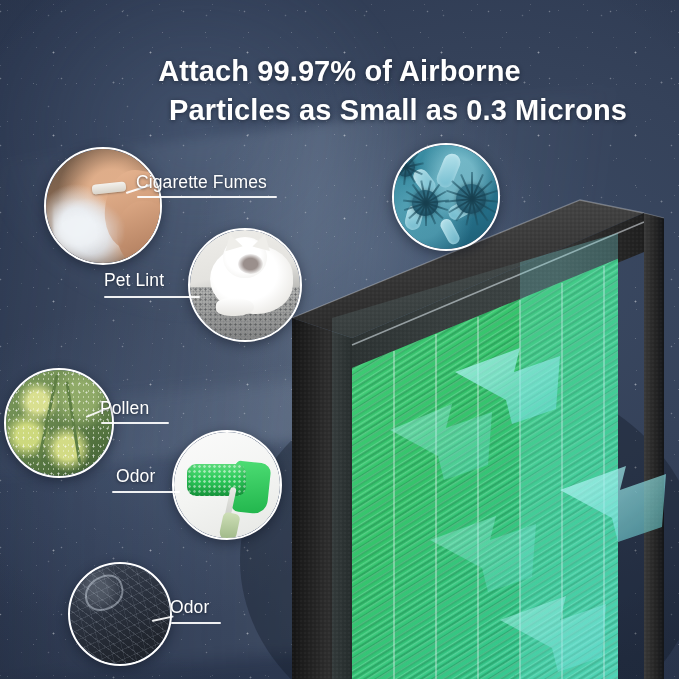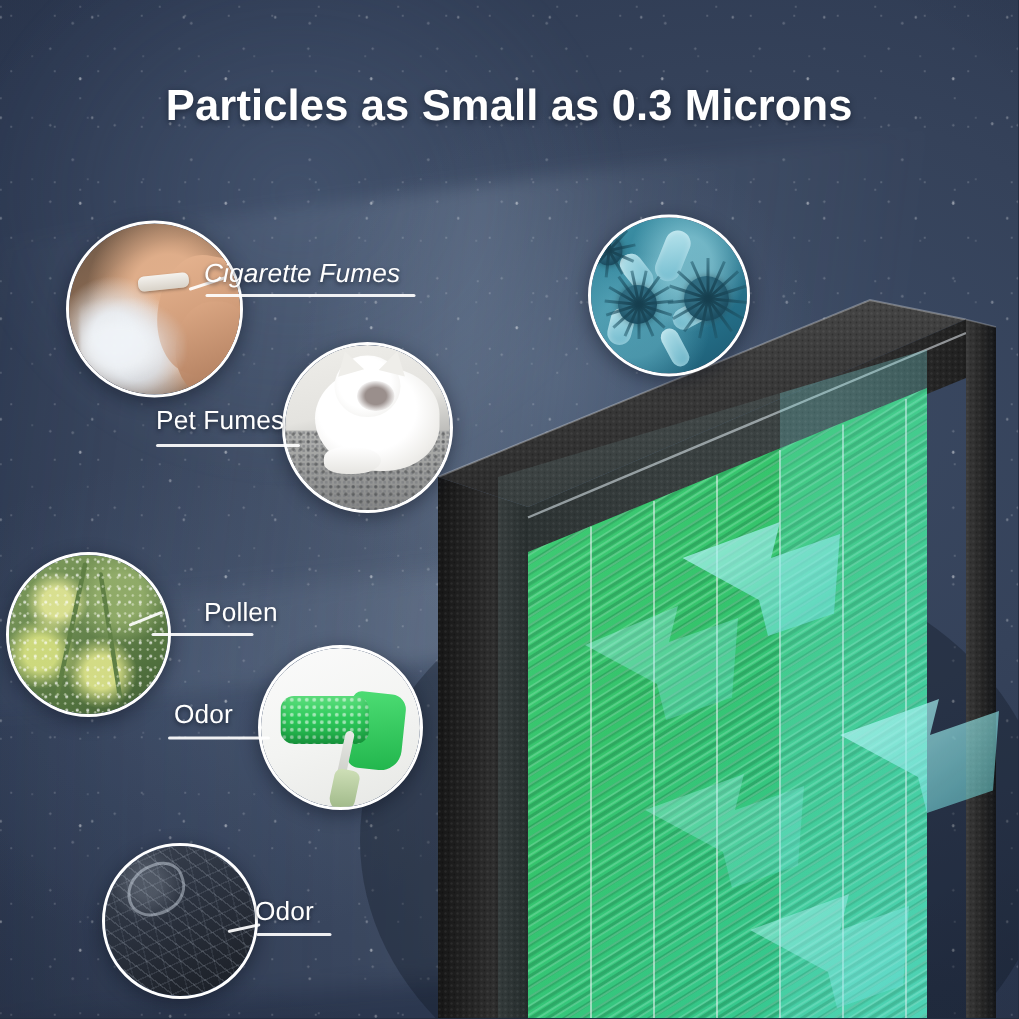--- a/index.html
+++ b/index.html
@@ -75,21 +75,21 @@
     text-align:center;
     color:#ffffff;
     font-weight:bold;
     font-size:29px;
     line-height:1.36;
     letter-spacing:.1px;
     text-shadow:0 1px 4px rgba(10,16,28,.55);
     padding:0 52px;
     box-sizing:border-box;
   }
-  .title .l2{display:block;}
+  .title .l2{display:block;text-align:right;}
 
   
   .filter-wrap{position:absolute;left:0;top:0;width:679px;height:679px;pointer-events:none;}
   .filter-wrap svg{display:block;}
 
   
   .feature{position:absolute;}
   .circ{
     position:absolute;
     border-radius:50%;
@@ -306,20 +306,21 @@
   <div class="bg-glow-a"></div>
   <div class="bg-glow-b"></div>
   <div class="bg-glow-c"></div>
   <div class="bg-sweep"></div>
   <div class="bg-sweep2"></div>
   <div class="speck"></div>
   <div class="speck b"></div>
   <div class="bg-vig"></div>
 
   <div class="title">
+    <span>Attach 99.97% of Airborne</span>
     <span class="l2">Particles as Small as 0.3 Microns</span>
   </div>
 
   <div class="filter-wrap">
     <svg width="679" height="679" viewBox="0 0 679 679" xmlns="http://www.w3.org/2000/svg">
       <defs>
 
         <linearGradient id="mediaG" x1="0" y1="0" x2="1" y2="1">
           <stop offset="0%" stop-color="#35c96a"></stop>
           <stop offset="38%" stop-color="#2bc05f"></stop>
@@ -425,52 +426,52 @@
     <div class="circ" style="left:44px;top:147px;width:114px;height:114px;">
       <div class="inner">
         <div class="img-cig"></div>
         <div class="cig-finger"></div>
         <div class="cig-finger2"></div>
         <div class="cig-stick"></div>
         <div class="cig-smoke"></div>
       </div>
     </div>
     <div class="fstem" style="left:126px;top:192px;width:26px;transform:rotate(-18deg);transform-origin:left center;"></div>
-    <div class="flabel" style="left:136px;top:172px;font-style:italic;">Cigarette Fumes</div>
+    <div class="flabel" style="left:136px;top:172px;">Cigarette Fumes</div>
     <div class="fline" style="left:137px;top:196px;width:140px;"></div>
   </div>
 
   <div class="feature">
     <div class="circ" style="left:188px;top:228px;width:110px;height:110px;">
       <div class="inner">
         <div class="img-cat"></div>
         <div class="cat-litter"></div>
         <div class="cat-body"></div>
         <div class="cat-head"></div>
         <div class="cat-ear l"></div>
         <div class="cat-ear r"></div>
         <div class="cat-face"></div>
         <div class="cat-paw"></div>
       </div>
     </div>
-    <div class="flabel" style="left:104px;top:270px;">Pet Fumes</div>
+    <div class="flabel" style="left:104px;top:270px;">Pet Lint</div>
     <div class="fline" style="left:104px;top:296px;width:96px;"></div>
   </div>
 
   <div class="feature">
     <div class="circ" style="left:4px;top:368px;width:106px;height:106px;">
       <div class="inner">
         <div class="img-pollen"></div>
         <div class="pollen-stem" style="left:38%;top:4%;height:86%;transform:rotate(12deg);"></div>
         <div class="pollen-stem" style="left:62%;top:10%;height:80%;transform:rotate(-9deg);"></div>
         <div class="pollen-dust"></div>
       </div>
     </div>
     <div class="fstem" style="left:86px;top:416px;width:24px;transform:rotate(-22deg);transform-origin:left center;"></div>
-    <div class="flabel" style="left:100px;top:398px;margin-left:36px;">Pollen</div>
+    <div class="flabel" style="left:100px;top:398px;">Pollen</div>
     <div class="fline" style="left:101px;top:422px;width:68px;"></div>
   </div>
 
   <div class="feature">
     <div class="circ" style="left:172px;top:430px;width:106px;height:106px;">
       <div class="inner">
         <div class="img-voc"></div>
         <div class="voc-paint"></div>
         <div class="voc-roller"></div>
         <div class="voc-handle"></div>

